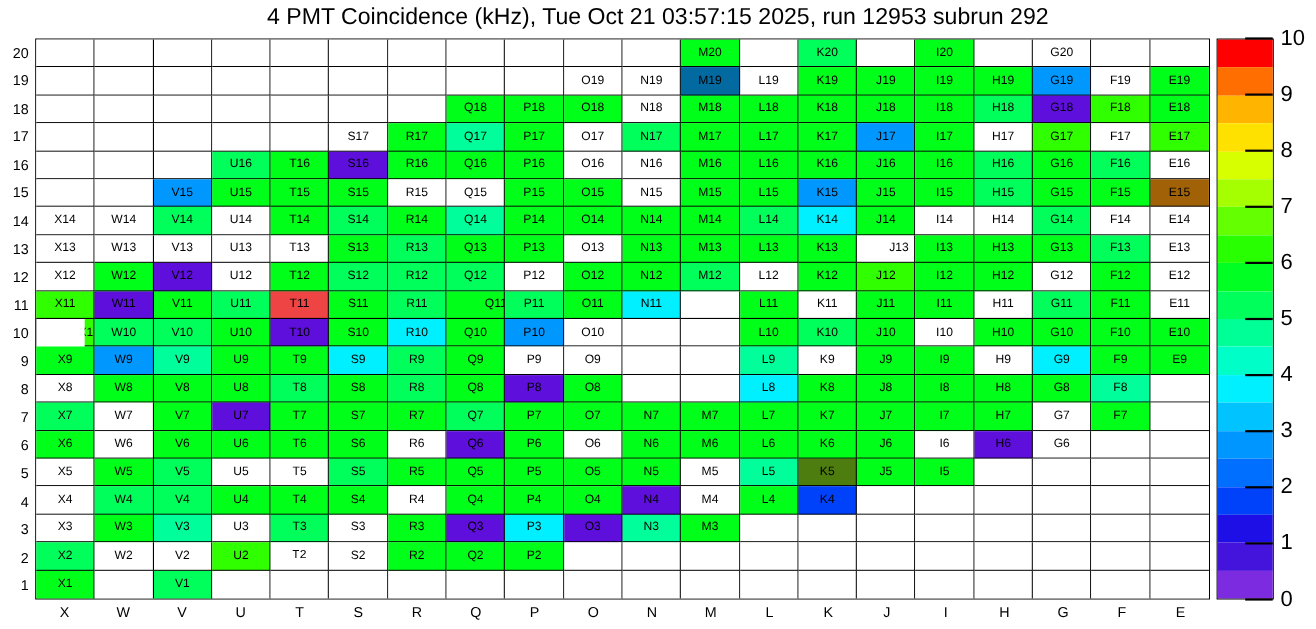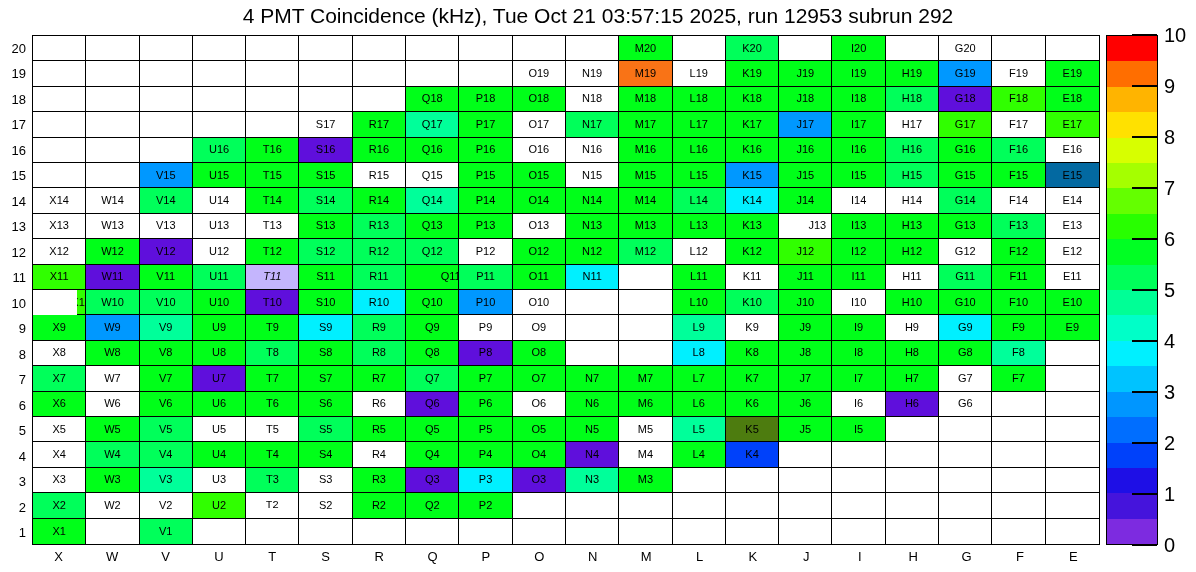--- a/index.html
+++ b/index.html
@@ -54,21 +54,21 @@
     <div class="cell" style="background: rgb(255, 255, 255);"></div>
     <div class="cell" style="background: rgb(255, 255, 255);"></div>
     <div class="cell" style="background: rgb(255, 255, 255);"></div>
     <div class="cell" style="background: rgb(255, 255, 255);"></div>
     <div class="cell" style="background: rgb(255, 255, 255);"></div>
     <div class="cell" style="background: rgb(255, 255, 255);"></div>
     <div class="cell" style="background: rgb(255, 255, 255);"></div>
     <div class="cell" style="background: rgb(255, 255, 255);"></div>
     <div class="cell" style="background: rgb(255, 255, 255);">O19</div>
     <div class="cell" style="background: rgb(255, 255, 255);">N19</div>
-    <div class="cell" style="background: #f97316;">M19</div>
+    <div class="cell" style="background: #0369a1;">M19</div>
     <div class="cell" style="background: rgb(255, 255, 255);">L19</div>
     <div class="cell" style="background: rgb(0, 255, 25);">K19</div>
     <div class="cell" style="background: rgb(0, 255, 25);">J19</div>
     <div class="cell" style="background: rgb(0, 255, 25);">I19</div>
     <div class="cell" style="background: rgb(0, 255, 25);">H19</div>
     <div class="cell" style="background: rgb(0, 152, 255);">G19</div>
     <div class="cell" style="background: rgb(255, 255, 255);">F19</div>
     <div class="cell" style="background: rgb(0, 255, 25);">E19</div>
     <div class="cell" style="background: rgb(255, 255, 255);"></div>
     <div class="cell" style="background: rgb(255, 255, 255);"></div>
@@ -142,21 +142,21 @@
     <div class="cell" style="background: rgb(0, 255, 25);">O15</div>
     <div class="cell" style="background: rgb(255, 255, 255);">N15</div>
     <div class="cell" style="background: rgb(0, 255, 25);">M15</div>
     <div class="cell" style="background: rgb(0, 255, 25);">L15</div>
     <div class="cell" style="background: rgb(0, 152, 255);">K15</div>
     <div class="cell" style="background: rgb(0, 255, 25);">J15</div>
     <div class="cell" style="background: rgb(0, 255, 25);">I15</div>
     <div class="cell" style="background: rgb(0, 255, 90);">H15</div>
     <div class="cell" style="background: rgb(0, 255, 25);">G15</div>
     <div class="cell" style="background: rgb(0, 255, 25);">F15</div>
-    <div class="cell" style="background: #0369a1;">E15</div>
+    <div class="cell" style="background: #a16207;">E15</div>
     <div class="cell" style="background: rgb(255, 255, 255);">X14</div>
     <div class="cell" style="background: rgb(255, 255, 255);">W14</div>
     <div class="cell" style="background: rgb(0, 255, 90);">V14</div>
     <div class="cell" style="background: rgb(255, 255, 255);">U14</div>
     <div class="cell" style="background: rgb(0, 255, 25);">T14</div>
     <div class="cell" style="background: rgb(0, 255, 90);">S14</div>
     <div class="cell" style="background: rgb(0, 255, 25);">R14</div>
     <div class="cell" style="background: rgb(0, 255, 154);">Q14</div>
     <div class="cell" style="background: rgb(0, 255, 25);">P14</div>
     <div class="cell" style="background: rgb(0, 255, 25);">O14</div>
@@ -207,21 +207,21 @@
     <div class="cell" style="background: rgb(48, 255, 0);">J12</div>
     <div class="cell" style="background: rgb(0, 255, 25);">I12</div>
     <div class="cell" style="background: rgb(0, 255, 25);">H12</div>
     <div class="cell" style="background: rgb(255, 255, 255);">G12</div>
     <div class="cell" style="background: rgb(0, 255, 25);">F12</div>
     <div class="cell" style="background: rgb(255, 255, 255);">E12</div>
     <div class="cell" style="background: rgb(48, 255, 0);">X11</div>
     <div class="cell" style="background: rgb(95, 15, 220);">W11</div>
     <div class="cell" style="background: rgb(0, 255, 25);">V11</div>
     <div class="cell" style="background: rgb(0, 255, 90);">U11</div>
-    <div class="cell" style="background: #c4b5fd; font-style: italic;">T11</div>
+    <div class="cell" style="background: #ef4444;">T11</div>
     <div class="cell" style="background: rgb(0, 255, 25);">S11</div>
     <div class="cell" style="background: rgb(0, 255, 90);">R11</div>
     <div class="cell" style="background: rgb(0, 255, 25); padding-left: 37px;">Q11</div>
     <div class="cell" style="background: rgb(0, 255, 90);">P11</div>
     <div class="cell" style="background: rgb(0, 255, 25);">O11</div>
     <div class="cell" style="background: rgb(0, 240, 255);">N11</div>
     <div class="cell" style="background: rgb(255, 255, 255);"></div>
     <div class="cell" style="background: rgb(0, 255, 25);">L11</div>
     <div class="cell" style="background: rgb(255, 255, 255);">K11</div>
     <div class="cell" style="background: rgb(0, 255, 25);">J11</div>

